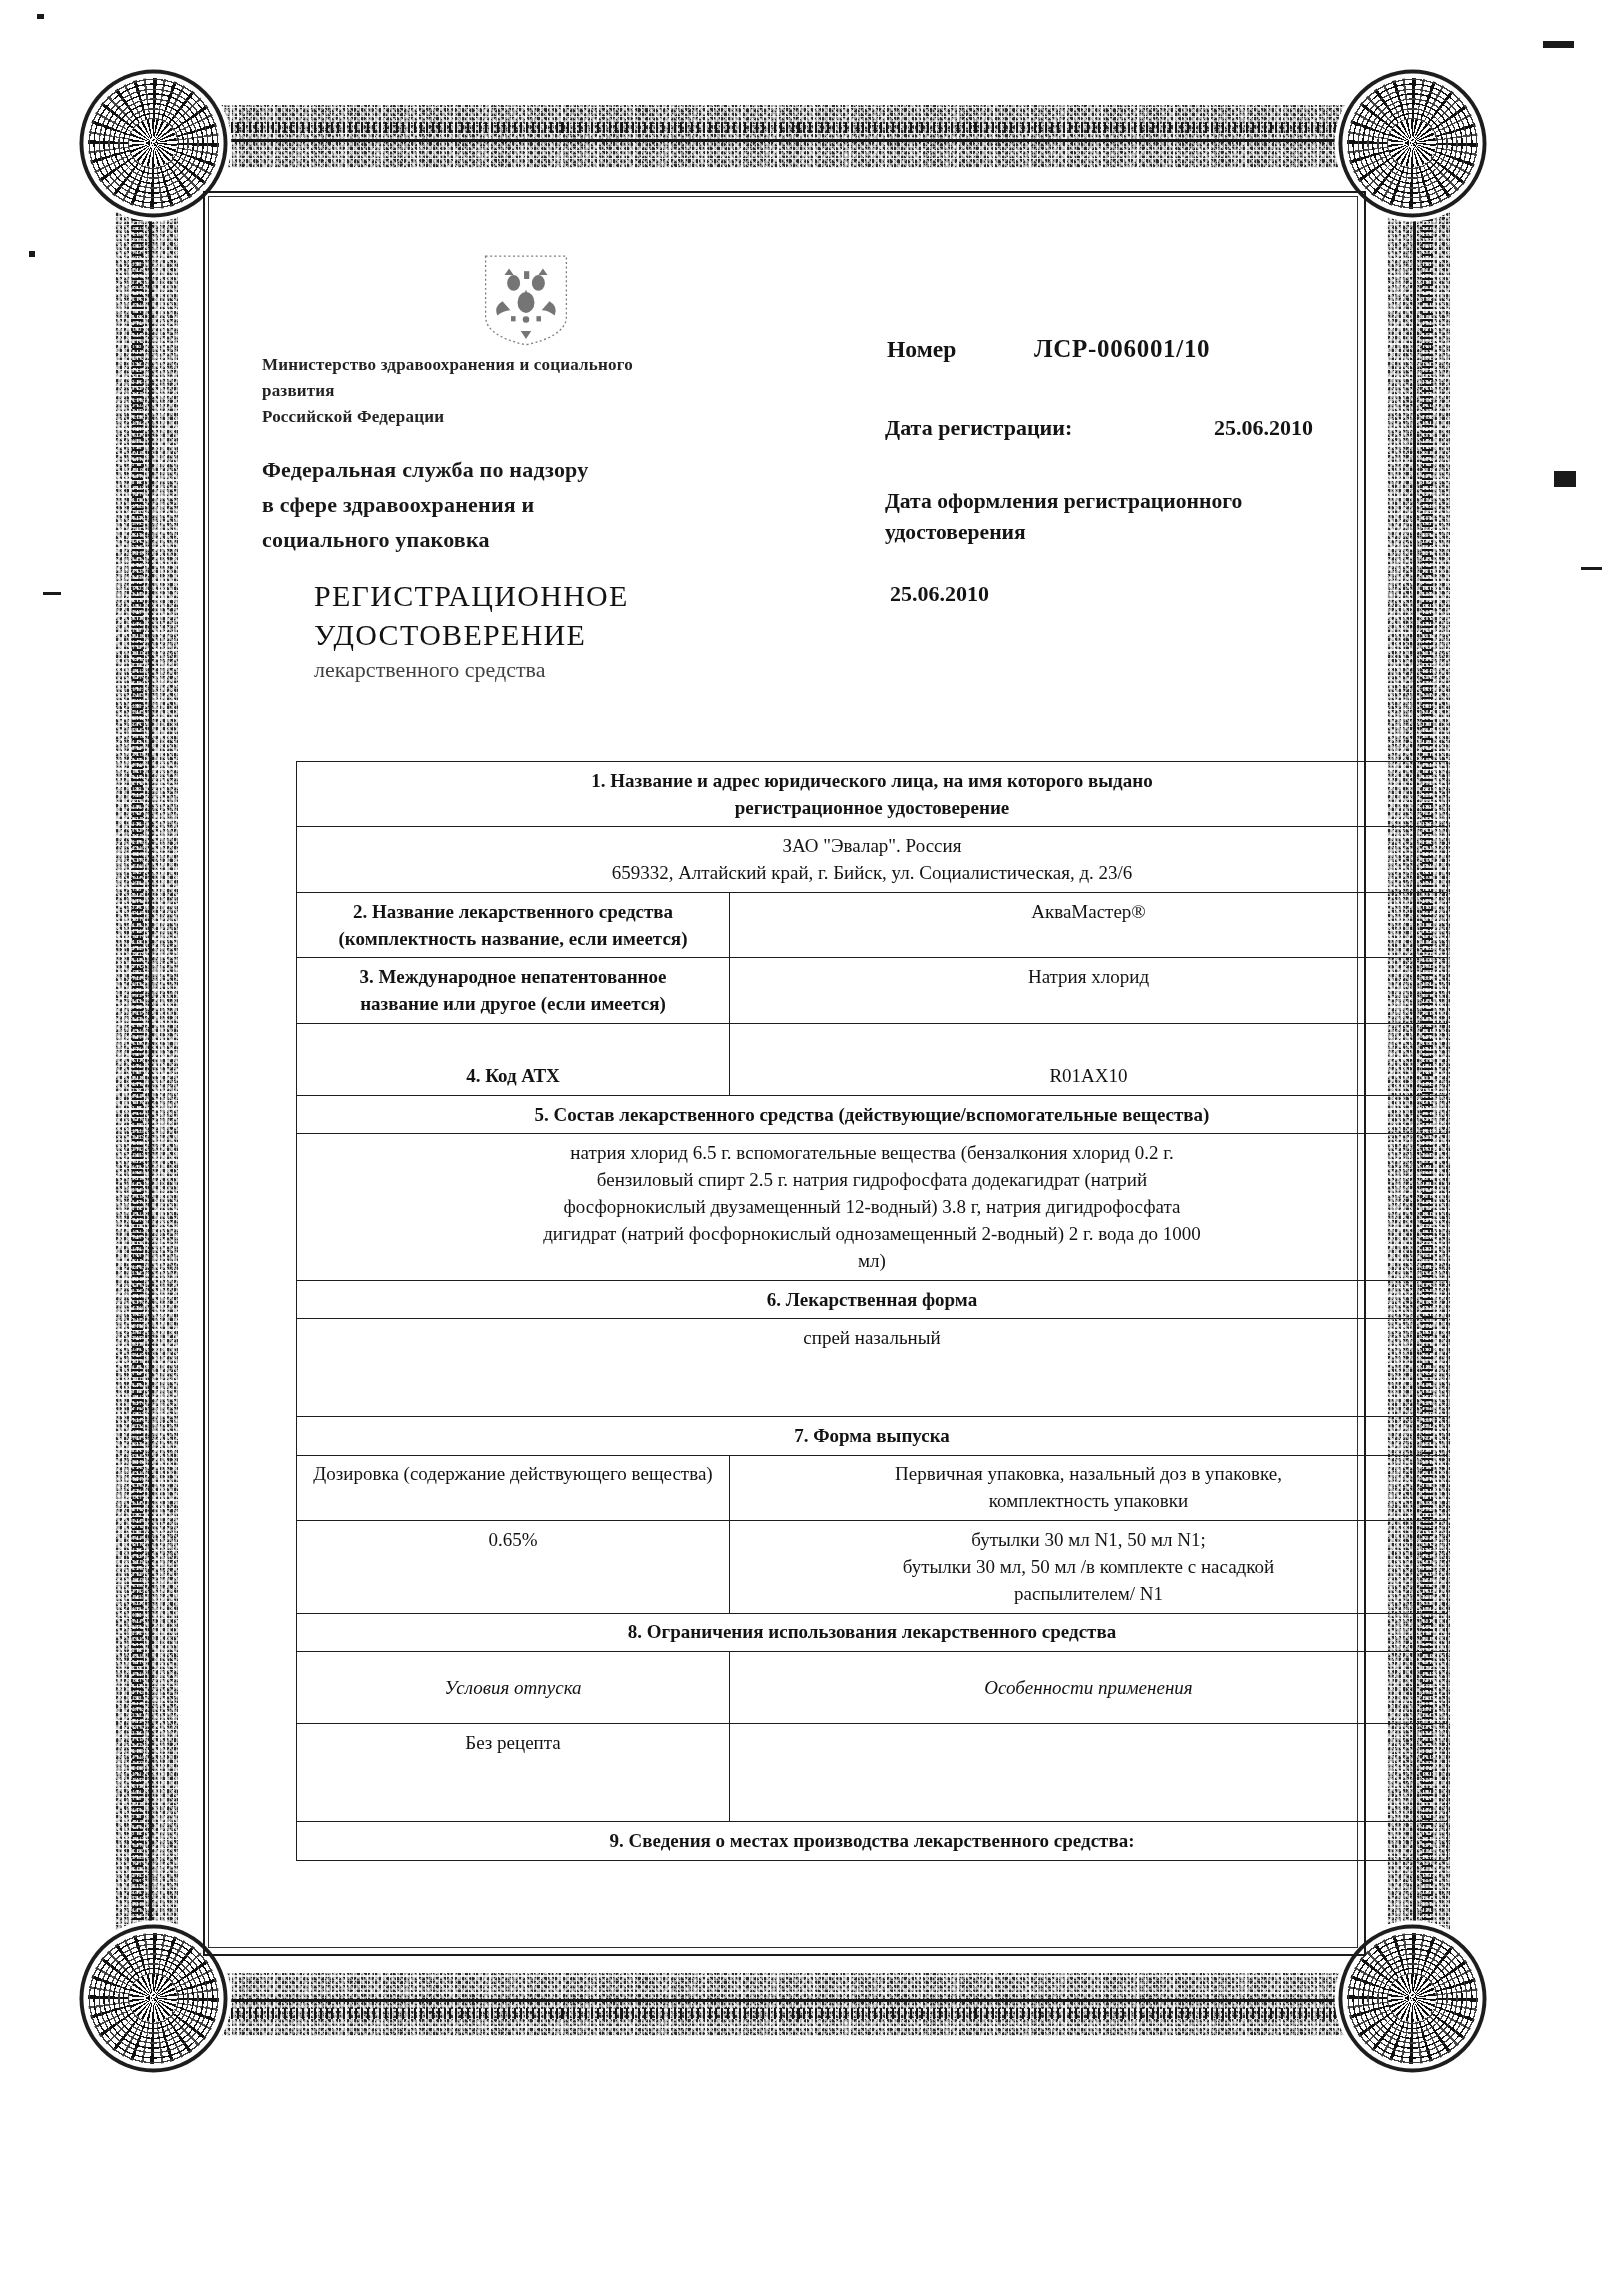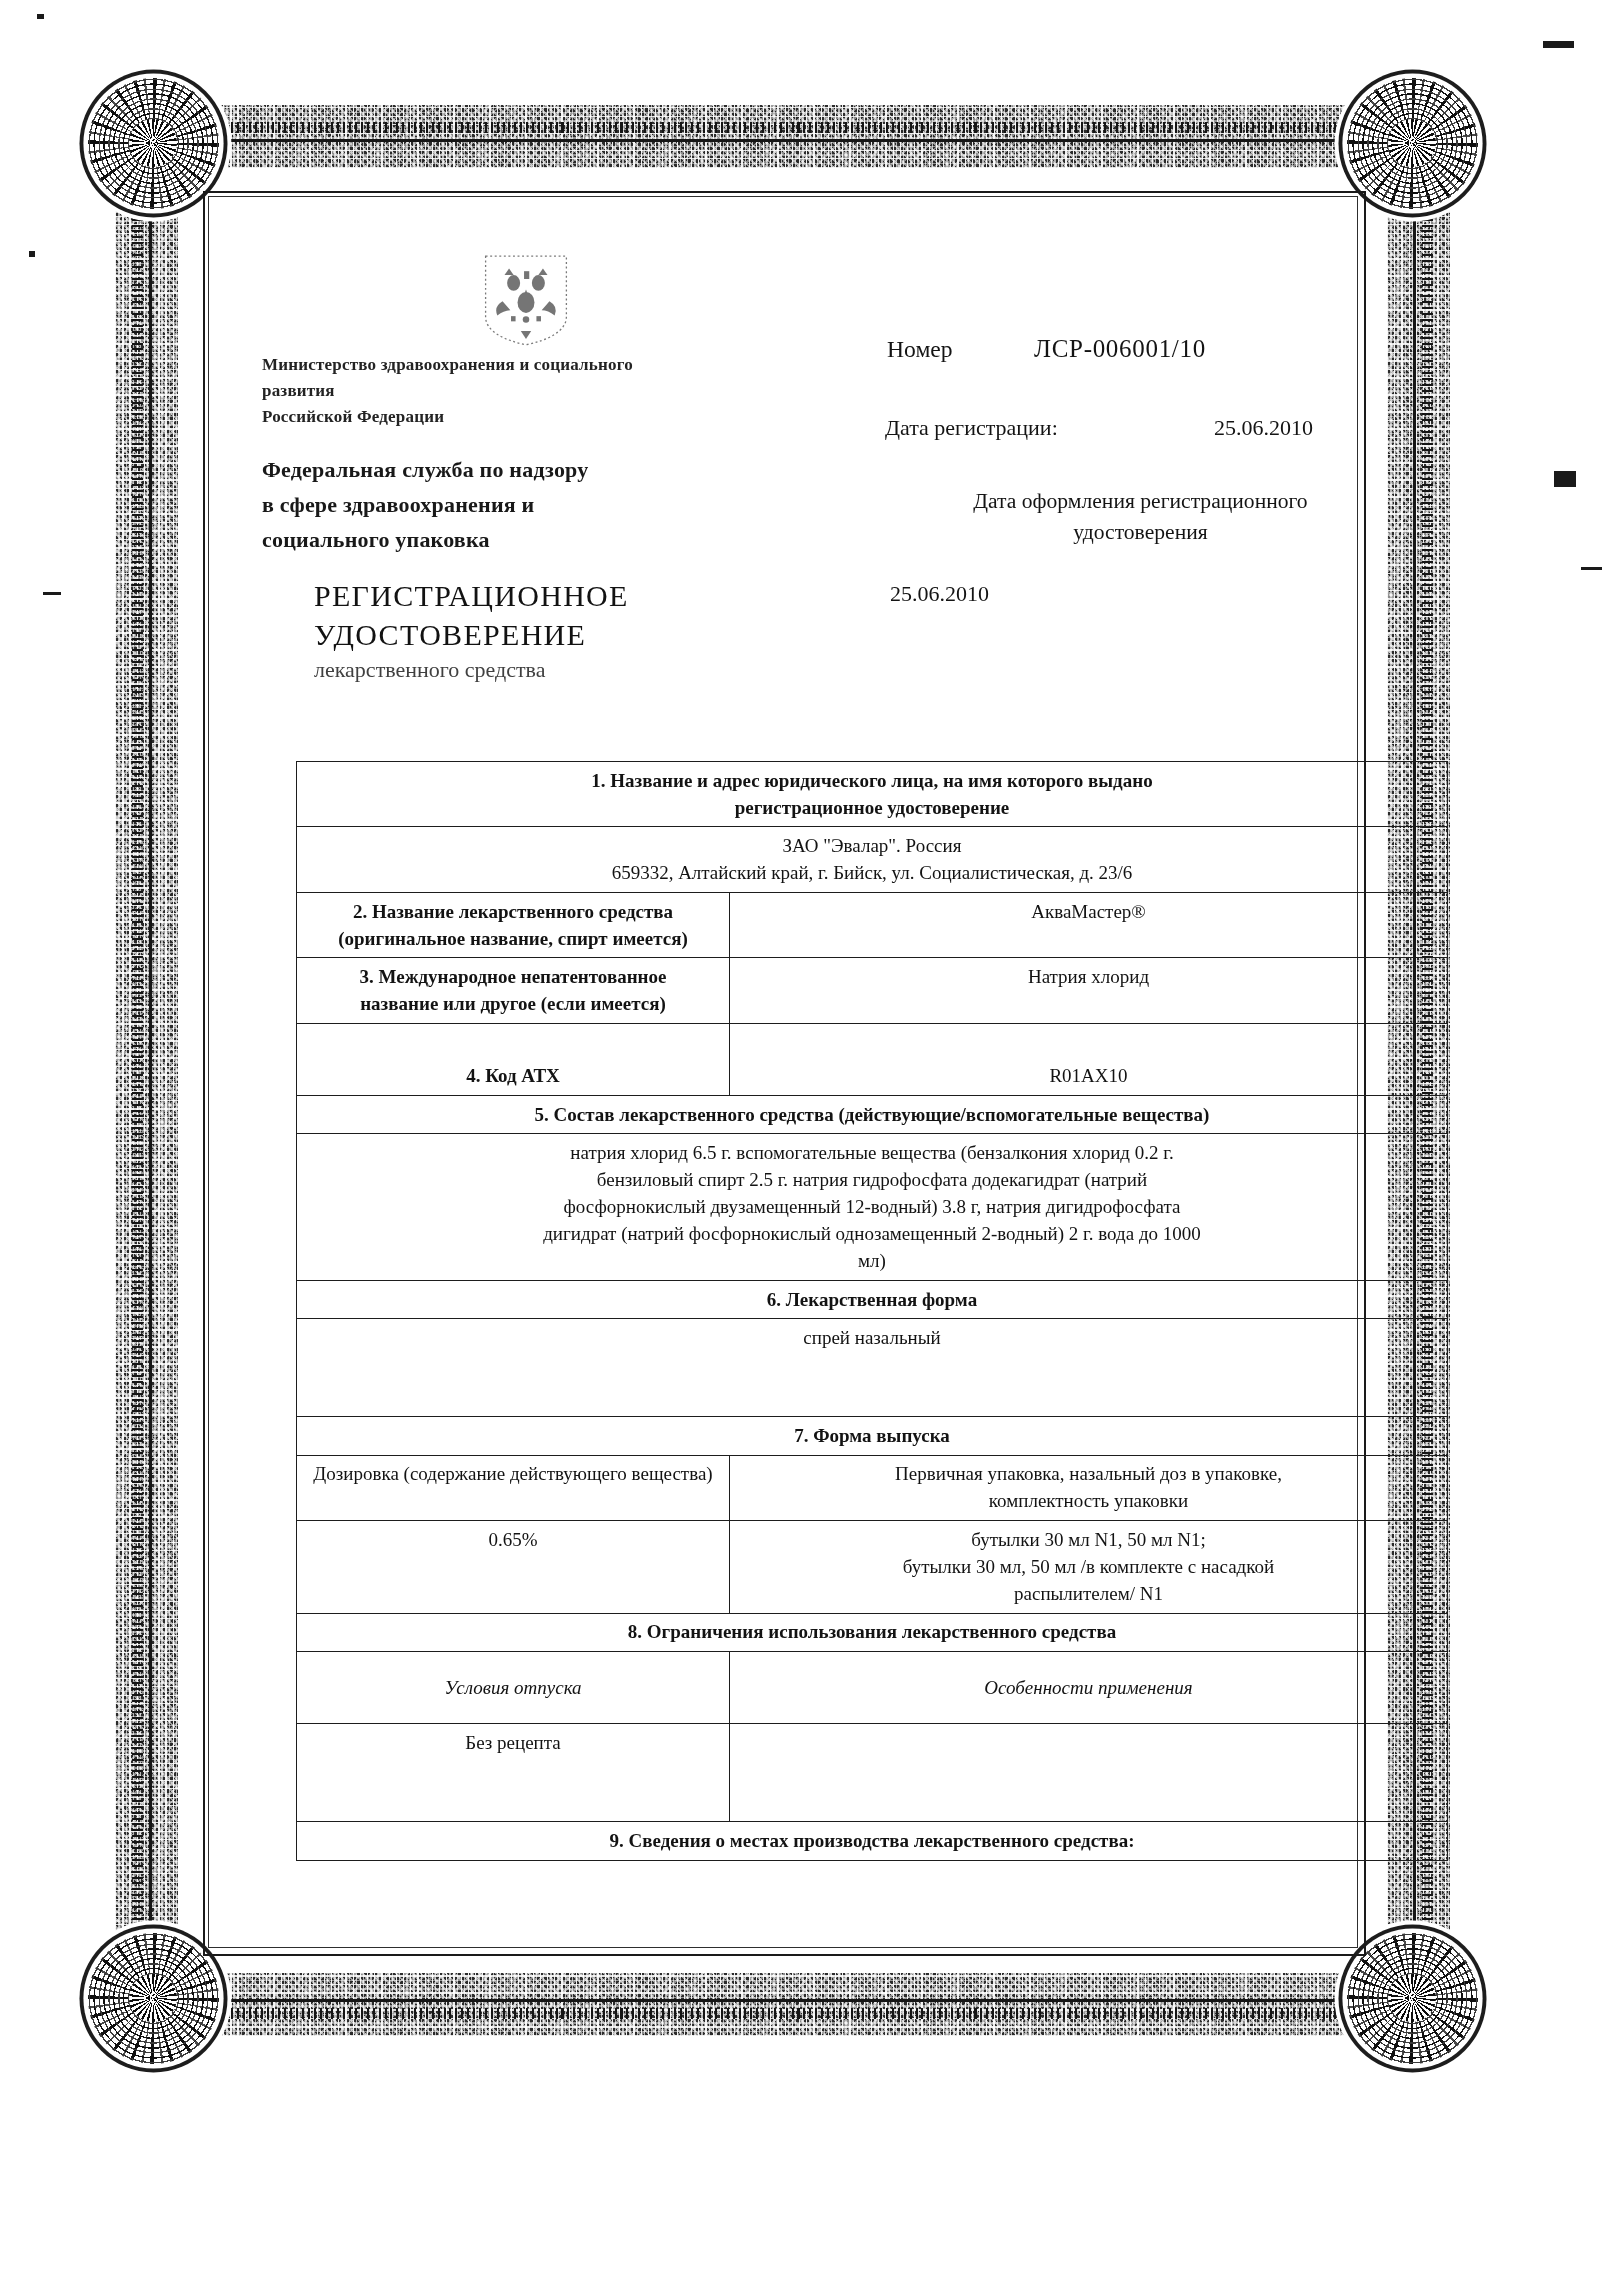--- a/index.html
+++ b/index.html
@@ -94,21 +94,21 @@
 
   #cert-title{
     position:absolute;left:314px;top:576px;width:458px;
     font-size:30px;line-height:39px;font-weight:400;letter-spacing:1.3px;color:#121212;
   }
   #cert-subtitle{
     position:absolute;left:314px;top:655px;width:497px;
     font-size:22px;line-height:29px;color:#404040;
   }
 
-  .hdr-right{position:absolute;font-weight:400;color:#141414;text-align:center;}
+  .hdr-right{position:absolute;font-weight:700;color:#141414;}
   #num-label{left:887px;top:336px;font-size:23.6px;}
   #num-value{left:1034px;top:335px;font-size:25px;letter-spacing:0.7px;}
   #regdate-label{left:885px;top:415px;font-size:22px;}
   #regdate-value{left:1214px;top:415px;font-size:22px;}
   #issuedate-label{left:885px;top:486px;width:511px;font-size:21.6px;line-height:31px;}
   #issuedate-value{left:890px;top:581px;font-size:22px;}
 
   
   #form-table{
     position:absolute;left:296px;top:761px;width:1152px;
@@ -233,21 +233,21 @@
     <tr>
       <td class="val" colspan="2">
         <span>ЗАО "Эвалар". Россия</span><br>
         <span>659332, Алтайский край, г. Бийск, ул. Социалистическая, д. 23/6</span>
       </td>
     </tr>
 
     <tr>
       <td class="sec-head" style="width:419px;">
         <span>2. Название лекарственного средства</span><br>
-        <span>(оригинальное название, спирт имеется)</span>
+        <span>(комплектность название, если имеется)</span>
       </td>
       <td class="val">АкваМастер®</td>
     </tr>
 
     <tr>
       <td class="sec-head">
         <span>3. Международное непатентованное</span><br>
         <span>название или другое (если имеется)</span>
       </td>
       <td class="val">Натрия хлорид</td>

